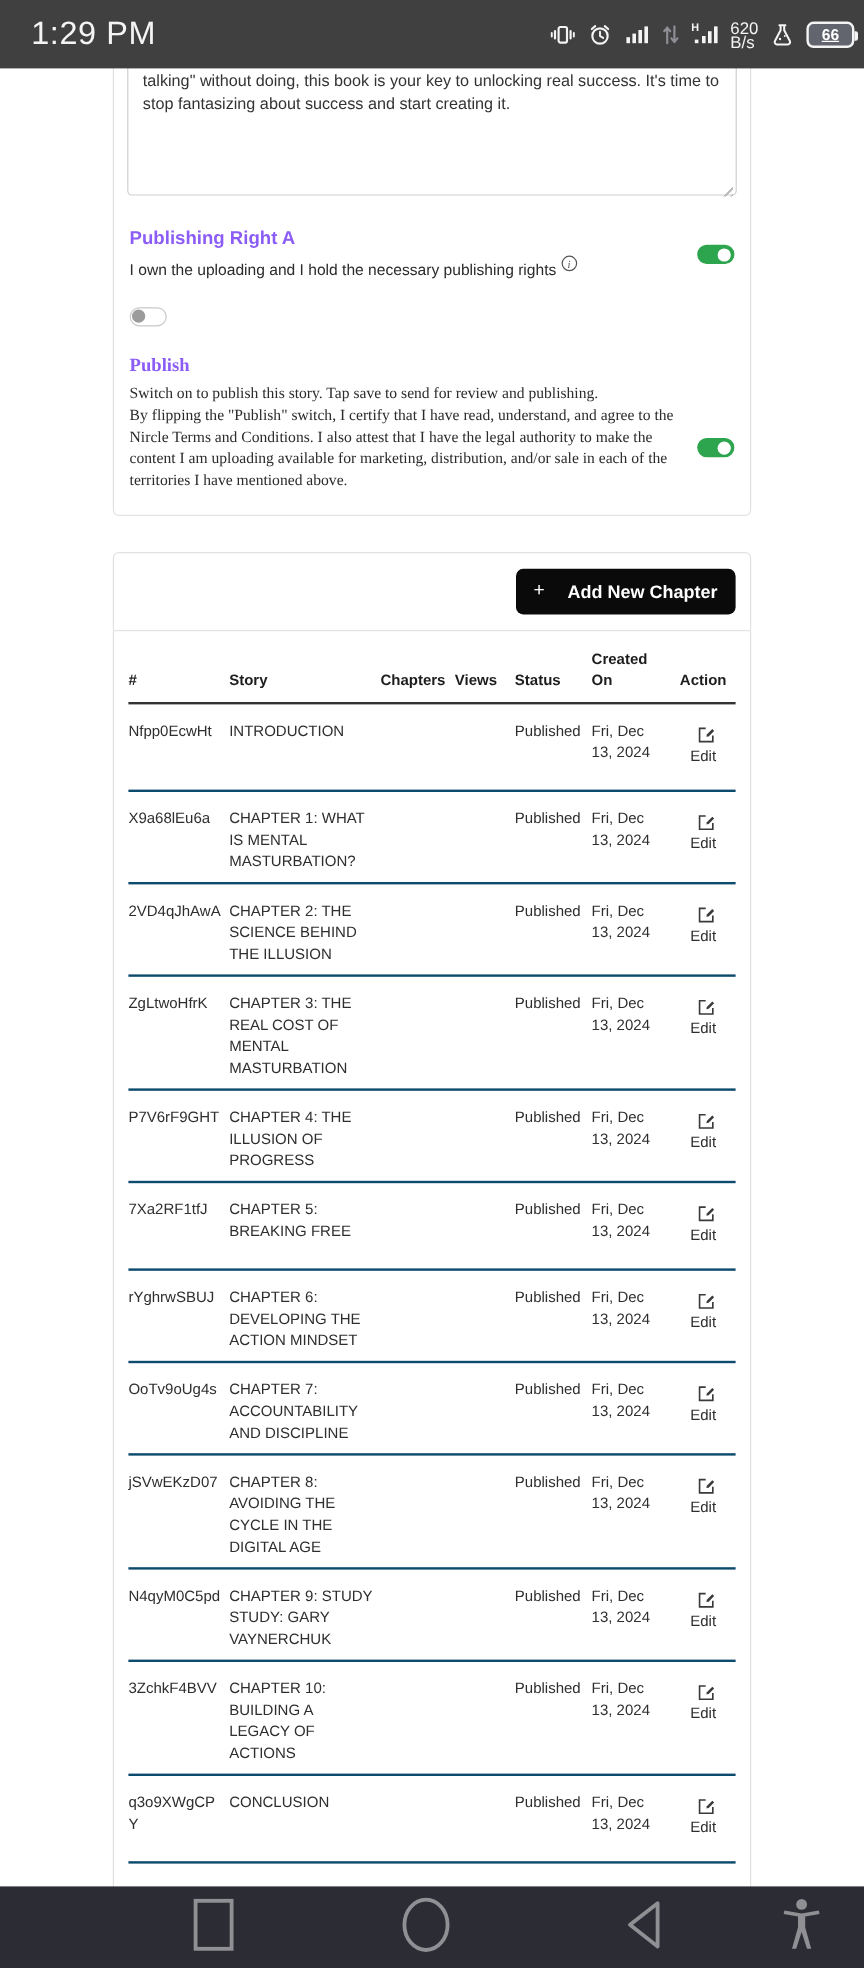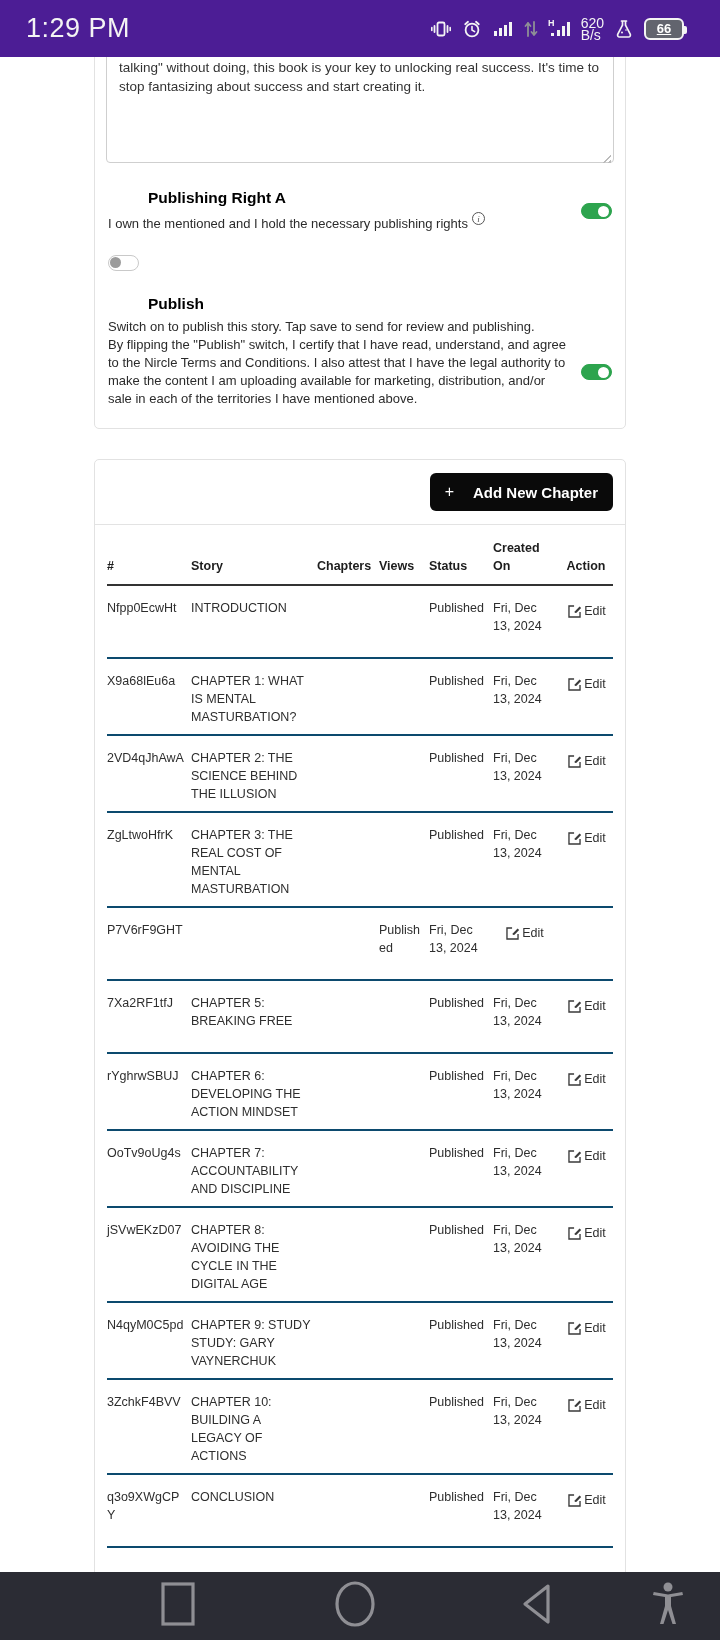--- a/index.html
+++ b/index.html
@@ -3,23 +3,23 @@
 <meta charset="utf-8">
 <style>
   * { margin:0; padding:0; box-sizing:border-box; }
   html,body { width:720px; height:1640px; }
   body {
     font-family:"Liberation Sans","DejaVu Sans",sans-serif;
     background:#ffffff; position:relative; overflow:hidden;
   }
   
   .status-bar {
-    position:relative; z-index:10; height:57px; background:#4c1d95;
+    position:relative; z-index:10; height:57px; background:#404040;
     display:flex; align-items:center; justify-content:space-between;
-    padding:0 36px 0 26px; color:#f4f4f4;
+    padding:0 8px 0 26px; color:#f4f4f4;
   }
   .sb-time { font-size:27px; letter-spacing:.5px; }
   .sb-right { display:flex; align-items:center; gap:9px; }
   .sb-right svg { display:block; }
   .sb-speed { font-size:14px; line-height:12px; color:#f4f4f4; text-align:left; }
   .sb-battery {
     width:40px; height:22px; border:2px solid #f4f4f4; border-radius:6px;
     background:#62646e; color:#ffffff; font-size:13px; font-weight:bold;
     display:flex; align-items:center; justify-content:center; position:relative;text-decoration:underline;
   }
@@ -42,28 +42,28 @@
     position:relative;
   }
   .ta-wrap { position:relative; }
   .ta-grip {
     position:absolute; right:3px; bottom:4px; width:10px; height:10px;
     background:repeating-linear-gradient(135deg,#bbb 0 1.5px,transparent 1.5px 4px);
     clip-path:polygon(100% 0,100% 100%,0 100%);
     pointer-events:none;
   }
   .right-row { display:flex; align-items:center; justify-content:space-between; margin-top:22px; padding:0 2px; }
-  .sec-title { font-size:15.5px; font-weight:bold; color:#000000;margin-left:40px; }
+  .sec-title { font-size:15.5px; font-weight:bold; color:#8b5cf6; }
   .sec-desc  { font-size:13px; color:#2b2b2b; margin-top:5px; line-height:18px; }
   .info-badge {
     display:inline-block; width:13px; height:13px; border:1px solid #555; border-radius:50%;
     font-size:9px; line-height:12px; text-align:center; color:#555;
     vertical-align:6px; margin-left:4px; font-style:italic; font-family:"Liberation Serif",serif;
   }
-  .publish-block { margin-top:24px; padding:0 2px; }
+  .publish-block { margin-top:24px; padding:0 2px;font-family:Liberation Serif, serif; }
   .publish-flex { display:flex; align-items:center; gap:12px; }
   .publish-flex .sec-desc { margin-top:0; flex:1; }
   .toggle {
     flex:0 0 auto; width:31px; height:16px; border-radius:9px; position:relative;
     background:#fff; border:1.5px solid #c9c9c9; cursor:pointer;
   }
   .toggle::after {
     content:""; position:absolute; top:1px; left:1px; width:11px; height:11px;
     border-radius:50%; background:#9b9b9b;
   }
@@ -93,21 +93,21 @@
     font-size:12.5px; font-weight:bold; color:#1d1d1d; line-height:18px;
   }
   .trow {
     border-bottom:2px solid #0c4a6e; padding:13px 0 8px 0; min-height:73px;
     font-size:12.5px; color:#2e2e2e; line-height:18px; align-items:start;
   }
   .cell { word-wrap:break-word; }
   .c-action, .h-action { text-align:center; }
   .edit-btn {
     background:none; border:none; cursor:pointer; padding:4px 0 0 0;
-    display:inline-flex; flex-direction:row; align-items:flex-end; gap:1px;
+    display:inline-flex; flex-direction:column; align-items:flex-end; gap:1px;
     font-family:inherit; font-size:12.5px; color:#2e2e2e; line-height:17px;
   }
   .tbl-footer { height:30px; }
   
   .nav-bar {
     position:absolute; left:0; bottom:0; width:720px; height:68px;
     background:#2b2c34; z-index:10;
     display:flex; align-items:center;
   }
   .nav-slot { position:absolute; transform:translateX(-50%); }
@@ -165,21 +165,21 @@
 
   <div class="card card1">
     <div class="ta-wrap">
       <textarea class="synopsis" readonly="" style="">talking" without doing, this book is your key to unlocking real success. It's time to stop fantasizing about success and start creating it.</textarea>
       <div class="ta-grip"></div>
     </div>
 
     <div class="right-row">
       <div>
         <div class="sec-title">Publishing Right A</div>
-        <div class="sec-desc"><span>I own the mentioned and I hold the necessary publishing rights</span><span class="info-badge">i</span>
+        <div class="sec-desc"><span>I own the uploading and I hold the necessary publishing rights</span><span class="info-badge">i</span>
         </div>
       </div>
       <span class="toggle on"></span>
     </div>
 
     <div class="right-row">
       <span class="toggle"></span>
     </div>
 
     <div class="publish-block">
@@ -278,20 +278,21 @@
           <path d="M16.5 10.5 V16.5 H3.5 V3.5 H9.5" fill="none" stroke="#3a3a3a" stroke-width="1.6"></path>
           <path d="M10.6 9.6 L16 4.2 L17.8 6 L12.4 11.4 L10.2 11.8 Z" fill="#3a3a3a"></path>
         </svg>
         <span>Edit</span>
       </button>
     </div>
   </div>
 
   <div class="trow">
     <div class="cell">P7V6rF9GHT</div>
+    <div class="cell">CHAPTER 4: THE ILLUSION OF PROGRESS</div>
     <div class="cell"></div>
     <div class="cell"></div>
     <div class="cell">Published</div>
     <div class="cell">Fri, Dec 13, 2024</div>
     <div class="cell c-action">
       <button class="edit-btn">
         <svg width="17" height="17" viewBox="0 0 20 20">
           <path d="M16.5 10.5 V16.5 H3.5 V3.5 H9.5" fill="none" stroke="#3a3a3a" stroke-width="1.6"></path>
           <path d="M10.6 9.6 L16 4.2 L17.8 6 L12.4 11.4 L10.2 11.8 Z" fill="#3a3a3a"></path>
         </svg>

